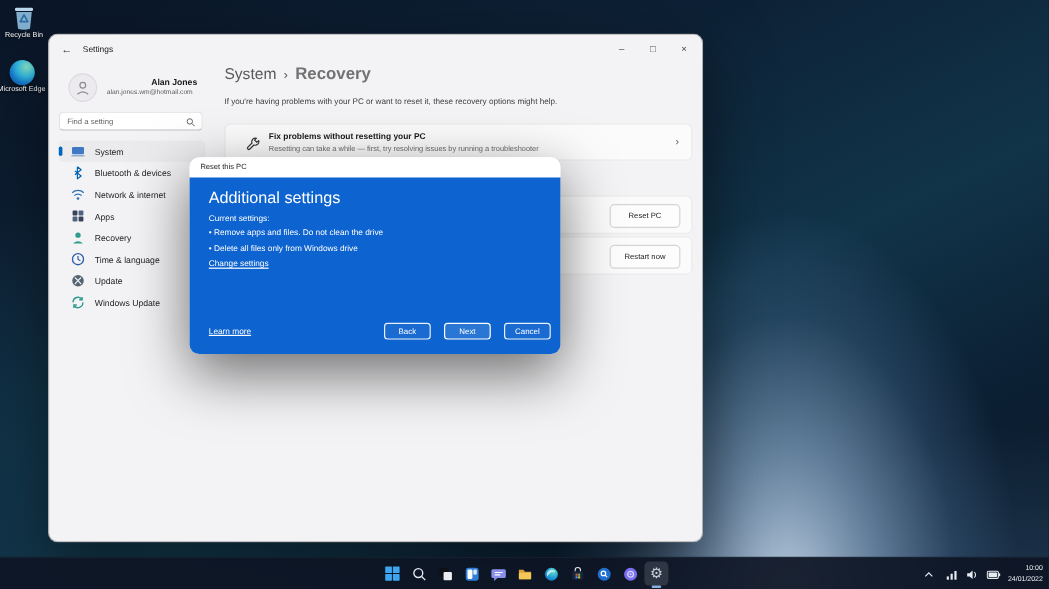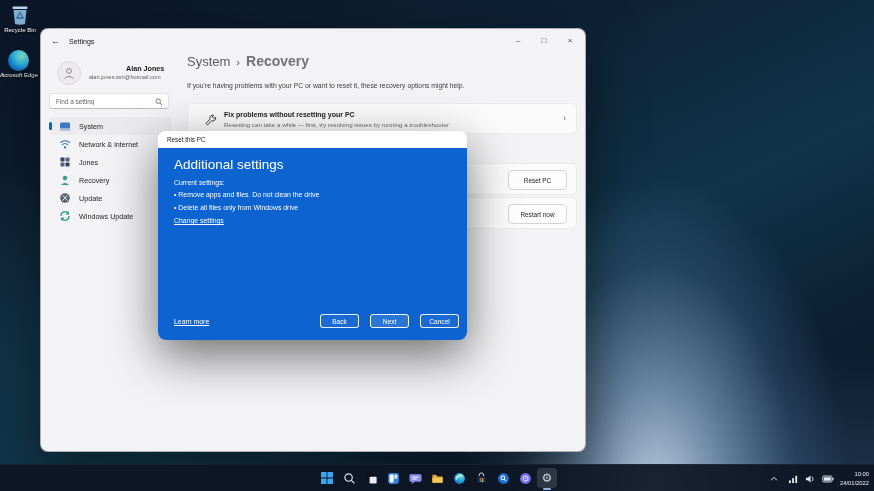--- a/index.html
+++ b/index.html
@@ -69,21 +69,21 @@
   .card-1 .t { position:absolute; left:36px; top:7px; font-size:7px; font-weight:bold; color:#1b1b1b; }
   .card-1 .s { position:absolute; left:36px; top:17px; font-size:6.2px; color:#6d6d6d; }
   .card-1 .chev { position:absolute; right:10px; top:9px; font-size:9px; color:#5f5f5f; }
   .card-2 { top:134px; height:32px; }
   .card-3 { top:168px; height:32px; }
   .lt-btn { position:absolute; right:9px; top:6px; width:59px; height:20px; background:#fdfdfd;
     border:1px solid #d6d4d8; border-radius:4px; font-size:6.4px; color:#1c1c1c;
     display:flex; align-items:center; justify-content:center; cursor:pointer; font-family:inherit; }
 
   
-  .dialog { position:absolute; left:158px; top:131px; width:309px; height:209px;
+  .dialog { position:absolute; left:158px; top:131px; width:309px; height:164px;
     border-radius:8px; box-shadow:0 16px 48px rgba(0,0,0,.55); }
   .dlg-title { height:17px; background:#fff; border-radius:8px 8px 0 0; display:flex;
     align-items:center; padding-left:9px; font-size:6.3px; color:#1a1a1a; }
   .dlg-body { position:absolute; left:0; right:0; top:17px; bottom:0; background:#0d63cf;
     border-radius:0 0 8px 8px; color:#fff; }
   .dlg-h { position:absolute; left:16px; top:9px; font-size:13.5px; font-weight:normal; }
   .dlg-cur { position:absolute; left:16px; top:31px; font-size:6.9px; }
   .dlg-b1 { position:absolute; left:16px; top:43px; font-size:6.9px; }
   .dlg-b2 { position:absolute; left:16px; top:56px; font-size:6.9px; }
   .dlg-link { position:absolute; left:16px; top:69px; font-size:6.9px; text-decoration:underline; cursor:pointer; }
@@ -155,41 +155,54 @@
     <div class="nav">
       <div class="nav-item sel">
         <svg class="ic" viewBox="0 0 12 12">
           <rect x="1" y="2.6" width="10" height="6" rx="1" fill="#3f78c3"></rect>
           <rect x="0.4" y="9.2" width="11.2" height="1.3" rx="0.65" fill="#8fabcd"></rect>
         </svg>
         <span class="lb">System</span>
       </div>
       <div class="nav-item">
         <svg class="ic" viewBox="0 0 12 12">
+          <path d="M5.5 1 L5.5 11 L8.6 8.6 L3.4 4.4 M5.5 1 L8.6 3.4 L3.4 7.6" fill="none" stroke="#0063b1" stroke-width="1" stroke-linejoin="round"></path>
+        </svg>
+        <span class="lb">Bluetooth &amp; devices</span>
+      </div>
+      <div class="nav-item">
+        <svg class="ic" viewBox="0 0 12 12">
           <path d="M1.2 4.6 A7 7 0 0 1 10.8 4.6" fill="none" stroke="#2b6fb3" stroke-width="1.1"></path>
           <path d="M3 7 A4.3 4.3 0 0 1 9 7" fill="none" stroke="#2b6fb3" stroke-width="1.1"></path>
           <circle cx="6" cy="9.4" r="1.1" fill="#2b6fb3"></circle>
         </svg>
         <span class="lb">Network &amp; internet</span>
       </div>
       <div class="nav-item">
         <svg class="ic" viewBox="0 0 12 12">
           <rect x="1.5" y="1.5" width="4" height="4" rx="0.8" fill="#36435a"></rect>
           <rect x="6.5" y="1.5" width="4" height="4" rx="0.8" fill="#51627f"></rect>
           <rect x="1.5" y="6.5" width="4" height="4" rx="0.8" fill="#51627f"></rect>
           <rect x="6.5" y="6.5" width="4" height="4" rx="0.8" fill="#36435a"></rect>
         </svg>
-        <span class="lb">Jones</span>
+        <span class="lb">Apps</span>
       </div>
       <div class="nav-item">
         <svg class="ic" viewBox="0 0 12 12">
           <circle cx="6" cy="4" r="2.2" fill="#2e9d8f"></circle>
           <path d="M1.8 11 Q6 7.2 10.2 11 Z" fill="#2e9d8f"></path>
         </svg>
         <span class="lb">Recovery</span>
+      </div>
+      <div class="nav-item">
+        <svg class="ic" viewBox="0 0 12 12">
+          <circle cx="6" cy="6" r="4.6" fill="none" stroke="#2b5fa8" stroke-width="1.1"></circle>
+          <path d="M6 3.4 L6 6 L8 7.4" fill="none" stroke="#2b5fa8" stroke-width="1"></path>
+        </svg>
+        <span class="lb">Time &amp; language</span>
       </div>
       <div class="nav-item">
         <svg class="ic" viewBox="0 0 12 12">
           <circle cx="6" cy="6" r="4.8" fill="#55636f"></circle>
           <path d="M3.4 3.2 Q6 5.4 8.6 8.8 M8.6 3.2 Q6 5.4 3.4 8.8" stroke="#e8eef4" stroke-width="1" fill="none"></path>
         </svg>
         <span class="lb">Update</span>
       </div>
       <div class="nav-item">
         <svg class="ic" viewBox="0 0 12 12">

